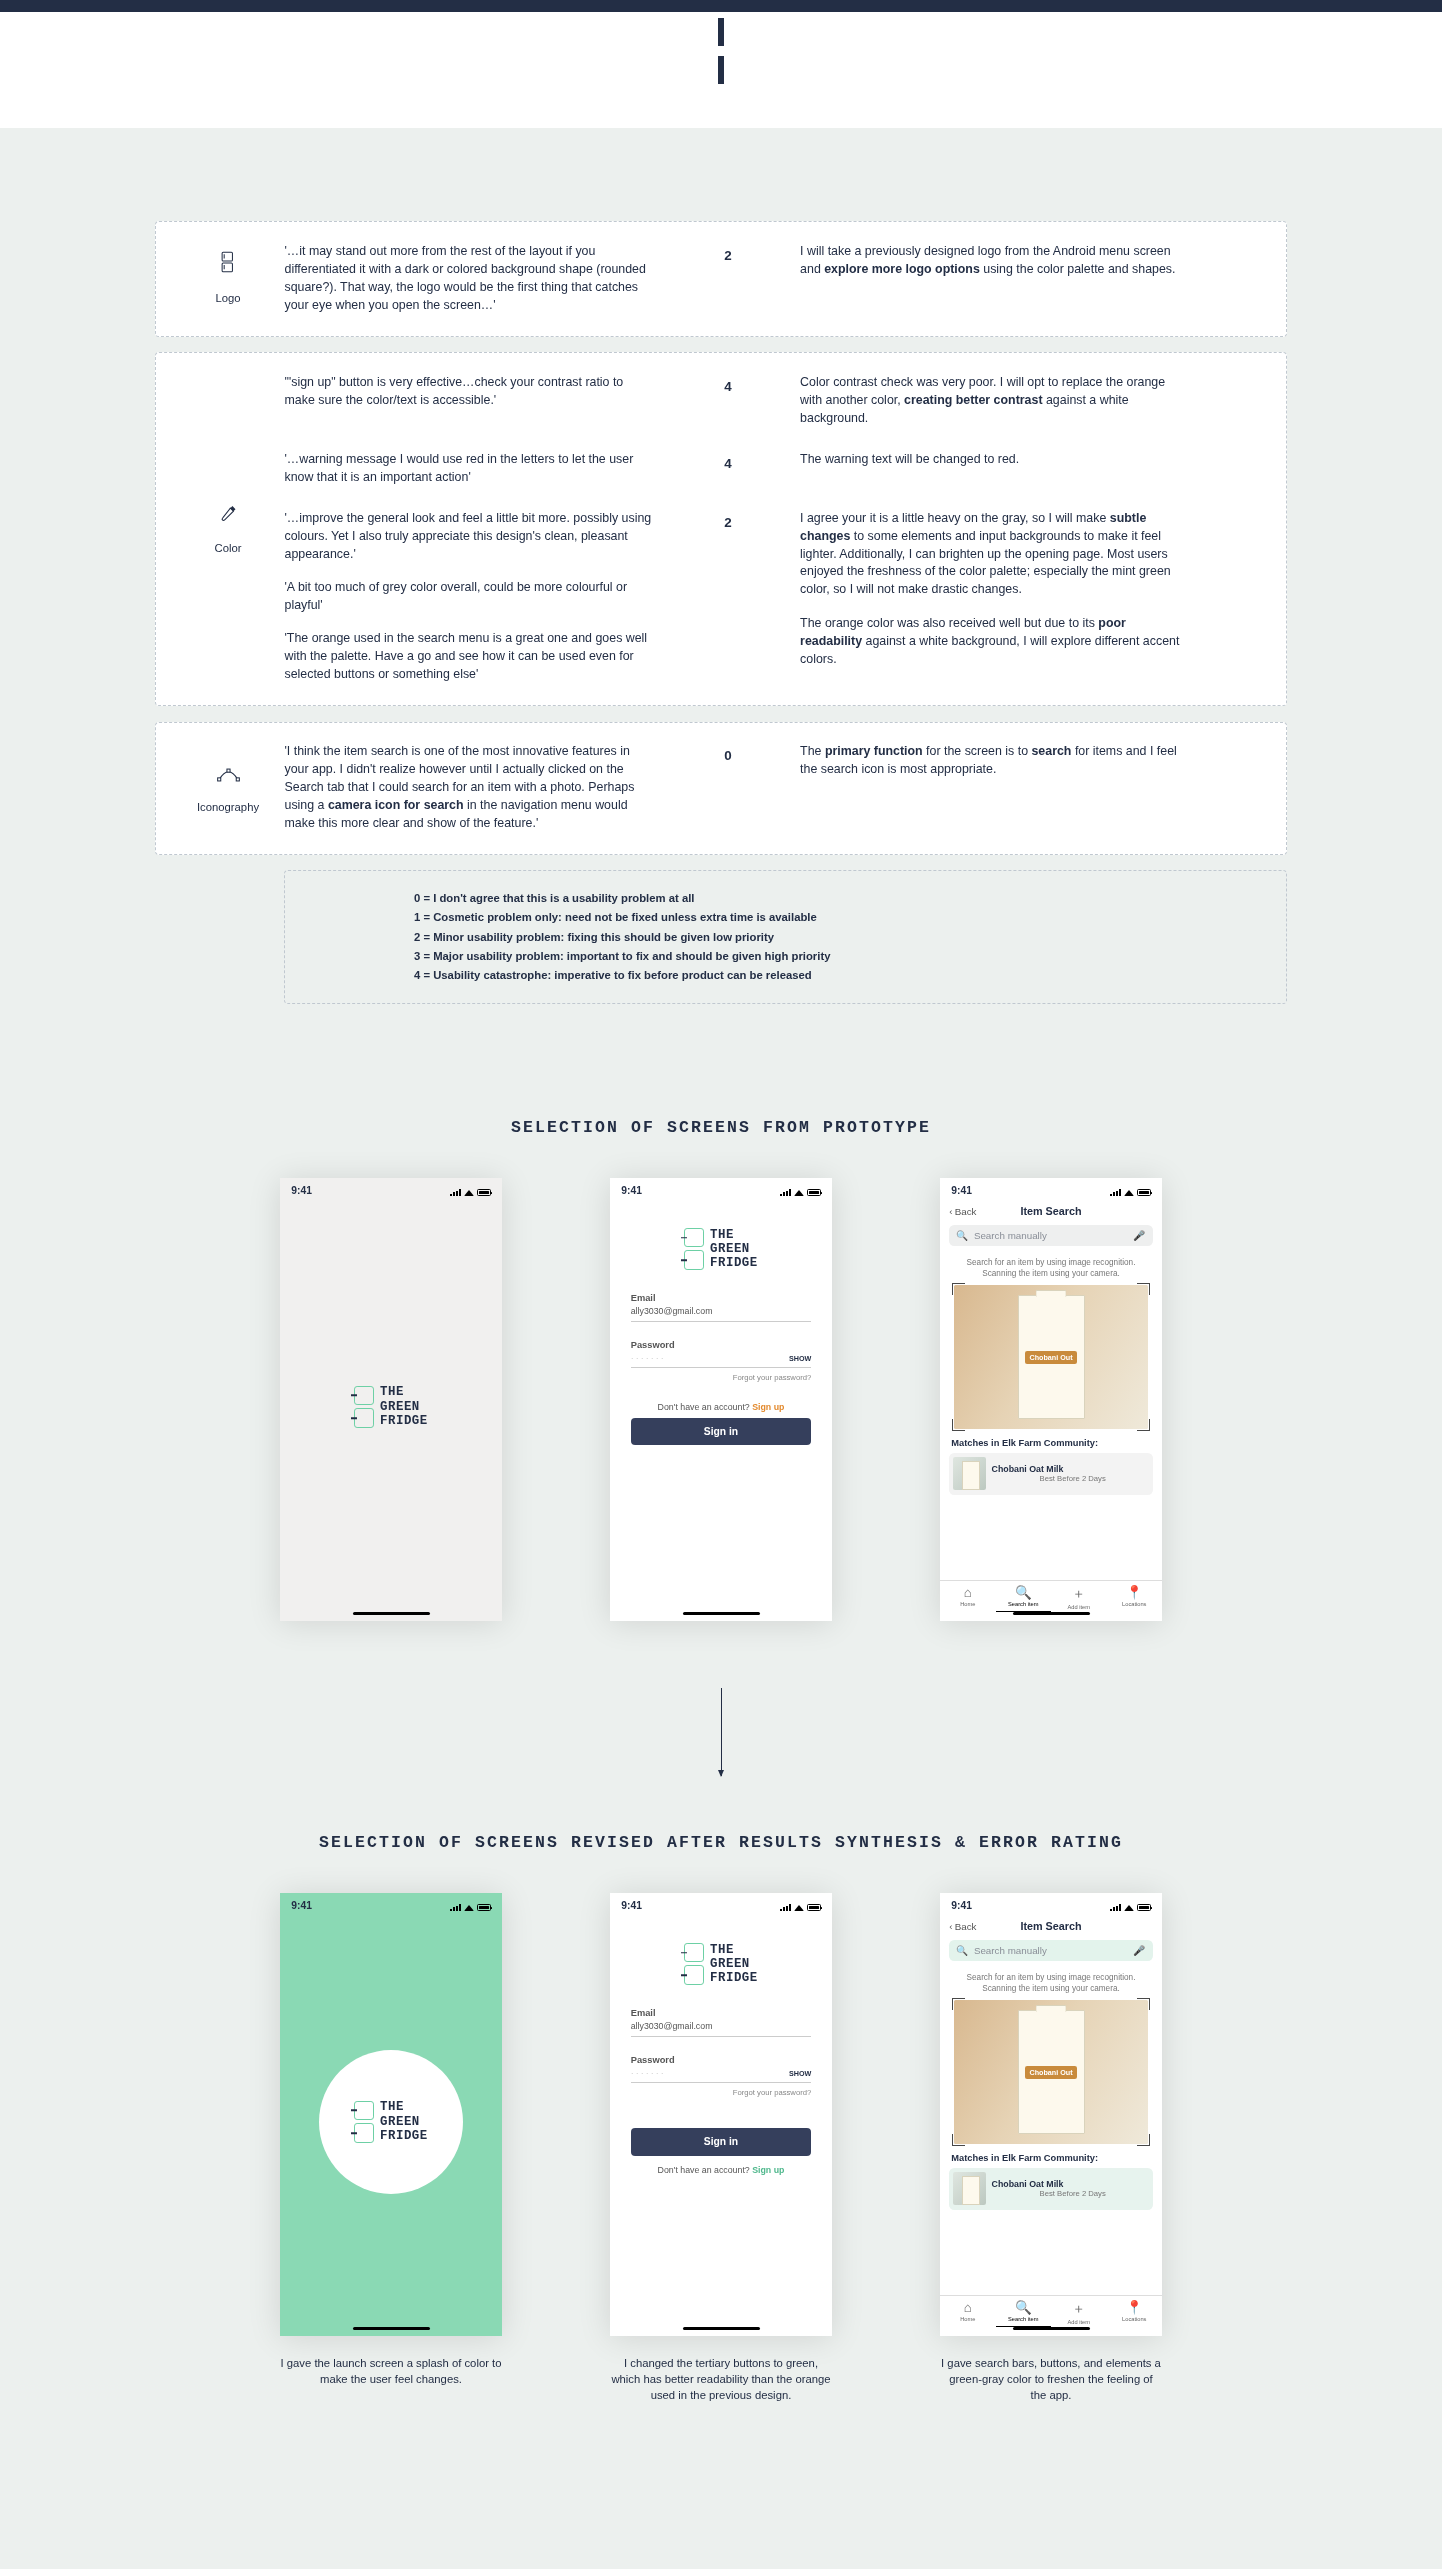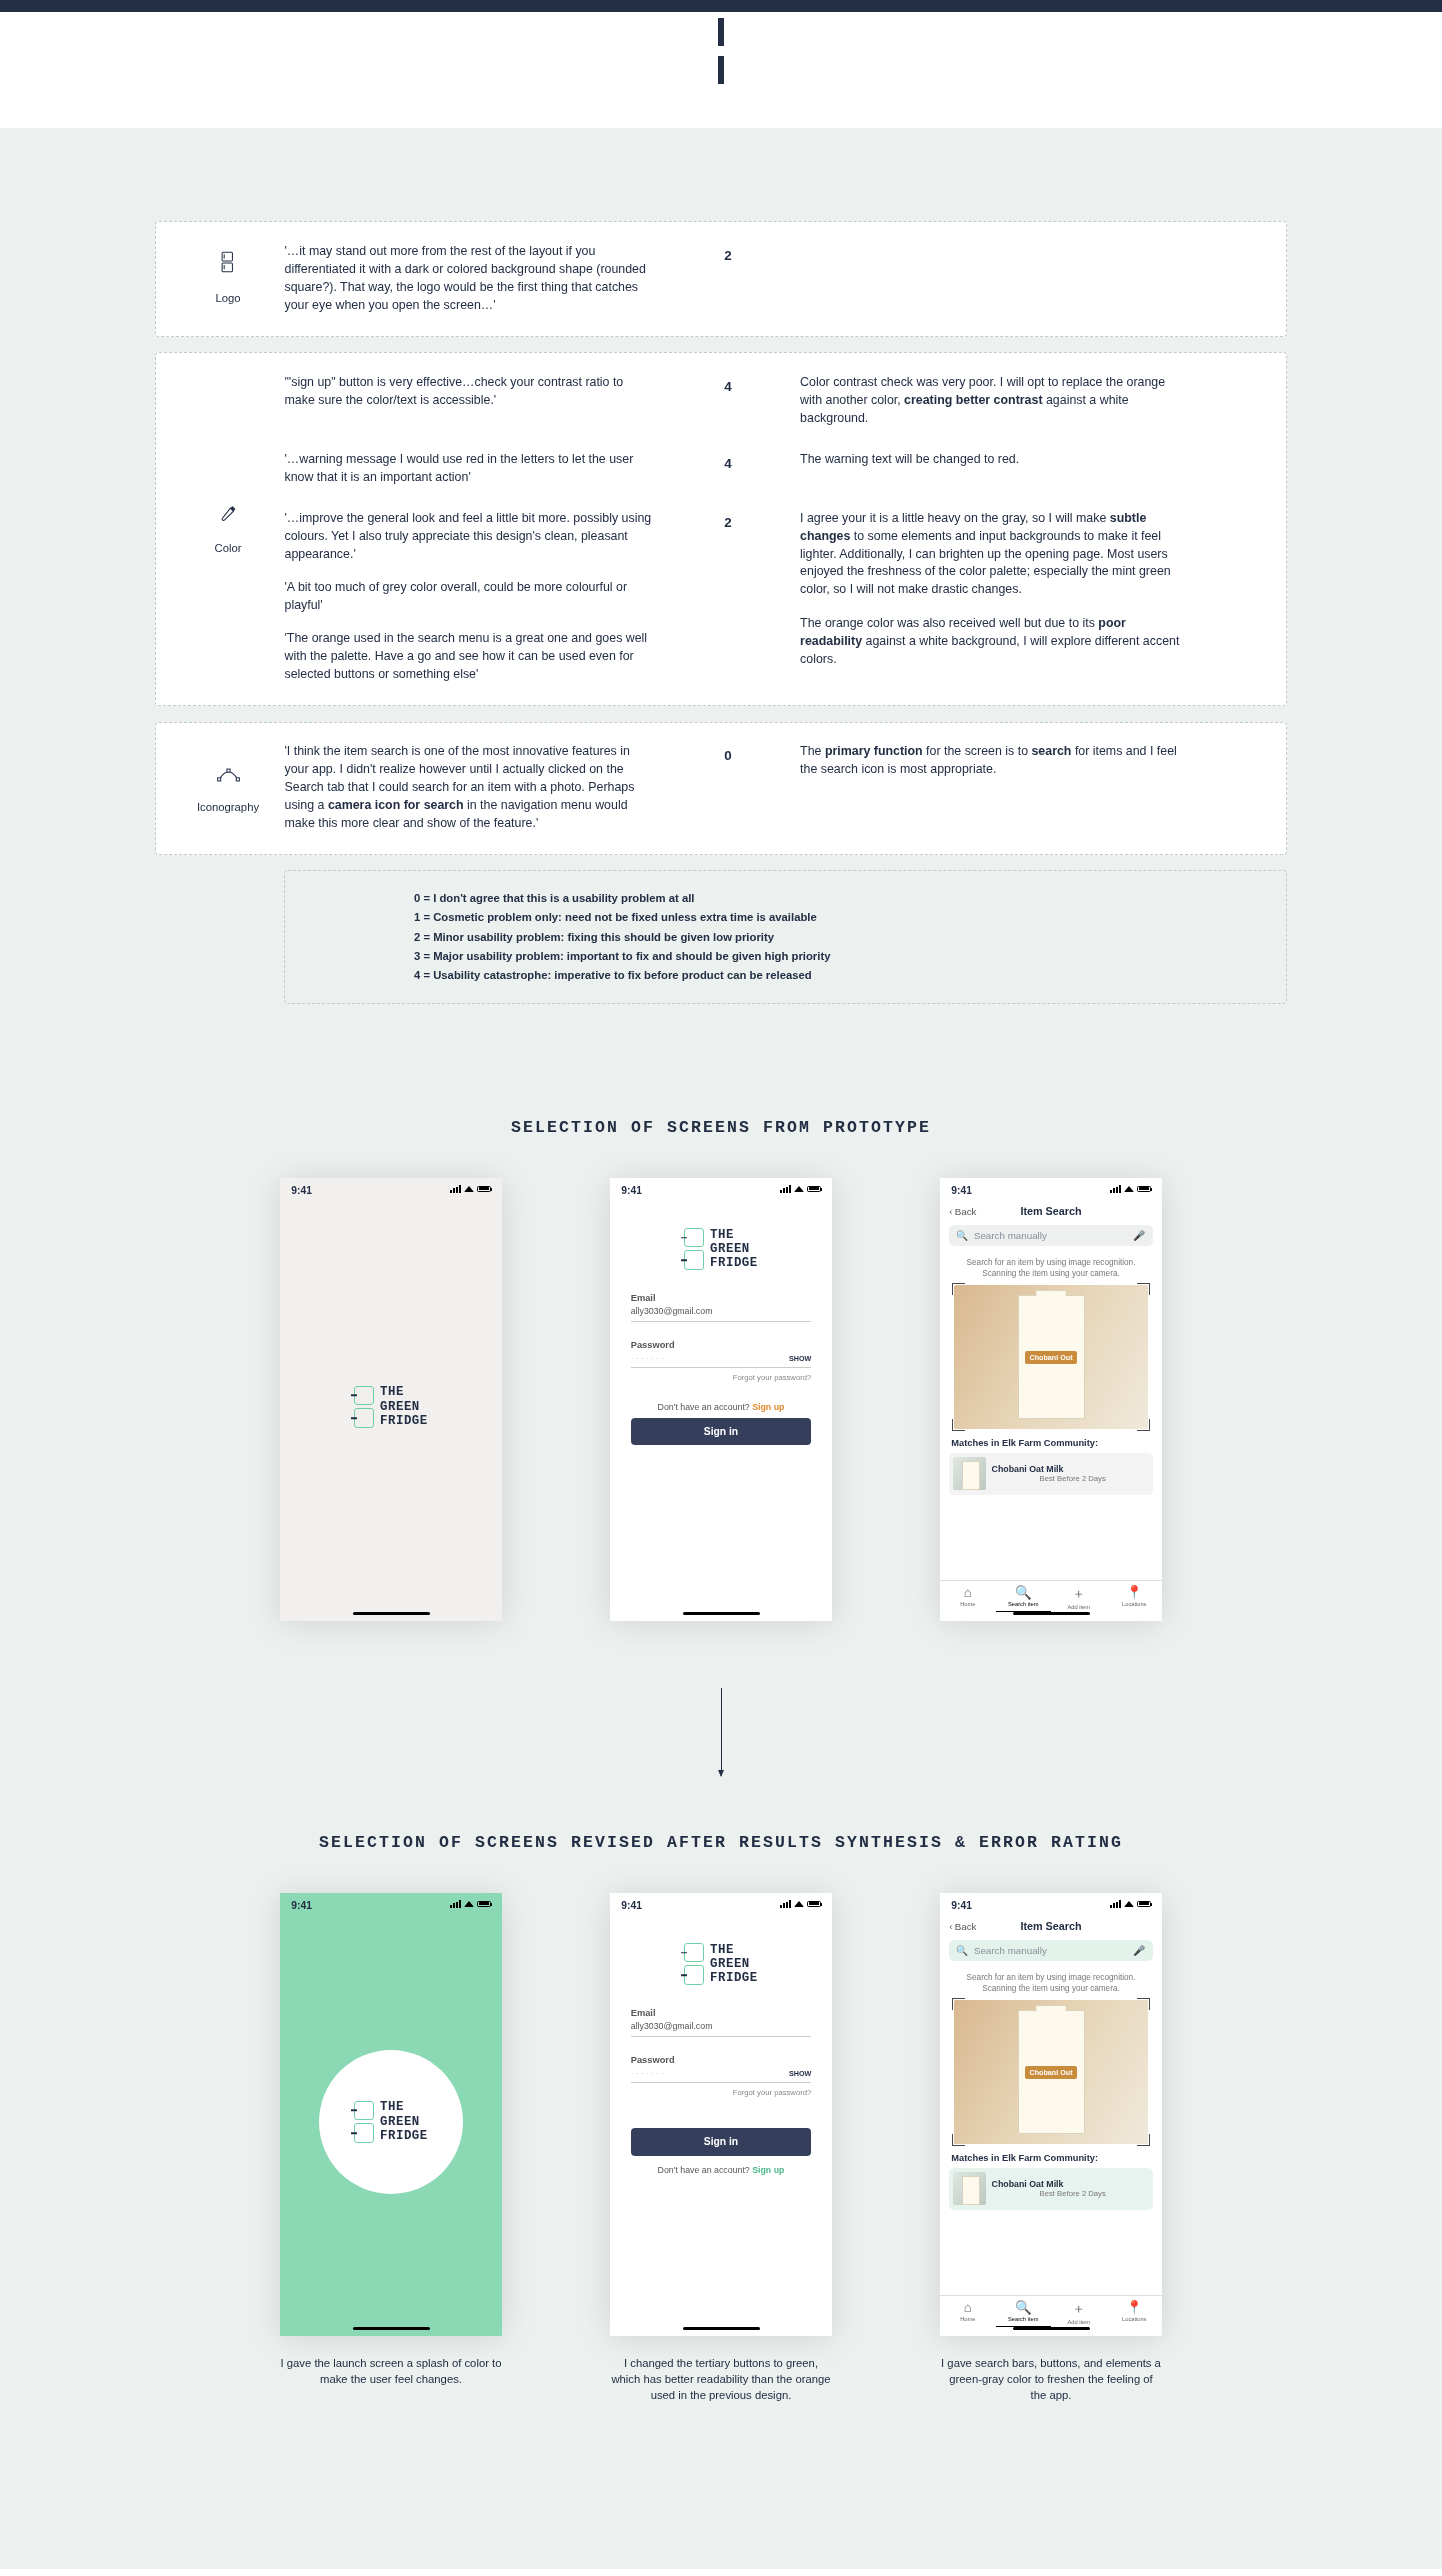--- a/index.html
+++ b/index.html
@@ -92,21 +92,21 @@
   background: #fff;
   box-shadow: 0 2.1px 31px rgba(0,0,0,0.12);
   position: relative;
   display: flex;
   flex-direction: column;
   font-size: 8.8px;
 }
 .status-bar {
   display: flex;
   justify-content: space-between;
-  align-items: flex-start;
+  align-items: flex-end;
   padding: 7.2px 11.3px 5.2px;
   font-size: 10.3px;
   font-weight: 600;
 }
 .status-icons { display: flex; gap: 3.1px; align-items: center; }
 .sig-bars { display:flex; gap:1px; align-items:flex-end; }
 .sig-bars div { width:2.1px; background:#000; }
 .wifi-ic { width:0; height:0; border-left:5.2px solid transparent; border-right:5.2px solid transparent; border-bottom:6.2px solid #000; border-radius:1.5px; }
 .batt { width:13.4px; height:6.7px; border:0.8px solid #000; border-radius:1.5px; position:relative; }
 .batt::after { content:''; position:absolute; right:-2.1px; top:1.5px; width:1.5px; height:2.6px; background:#000; border-radius:0.5px; }
@@ -201,20 +201,23 @@
             <line x1="12" y1="6" x2="12" y2="14" stroke="#232e45" stroke-width="2"></line>
             <line x1="12" y1="27" x2="12" y2="35" stroke="#232e45" stroke-width="2"></line>
           </svg>
       </span>
       <span>Logo</span>
     </div>
     <div class="row-group">
       <div class="row">
         <div class="cell-comments">'…it may stand out more from the rest of the layout if you differentiated it with a dark or colored background shape (rounded square?). That way, the logo would be the first thing that catches your eye when you open the screen…'</div>
         <div class="cell-rating">2</div>
+        <div class="cell-changes">
+          <p><span>I will take a previously designed logo from the Android menu screen and </span><b>explore more logo options</b><span> using the color palette and shapes.</span></p>
+        </div>
       </div>
     </div>
   </div>
 
   <div class="issue-card">
     <div class="issue-label-cell">
       <span class="issue-icon">
         <svg width="20.6" height="20.6" viewBox="0 0 40 40">
             <path d="M28 6 l6 6 l-4 4 l-6-6 z" fill="#232e45"></path>
             <path d="M24 10 l6 6 L14 32 q-2 2-4 2 l-2-2 q0-2 2-4 z" fill="none" stroke="#232e45" stroke-width="2"></path>

